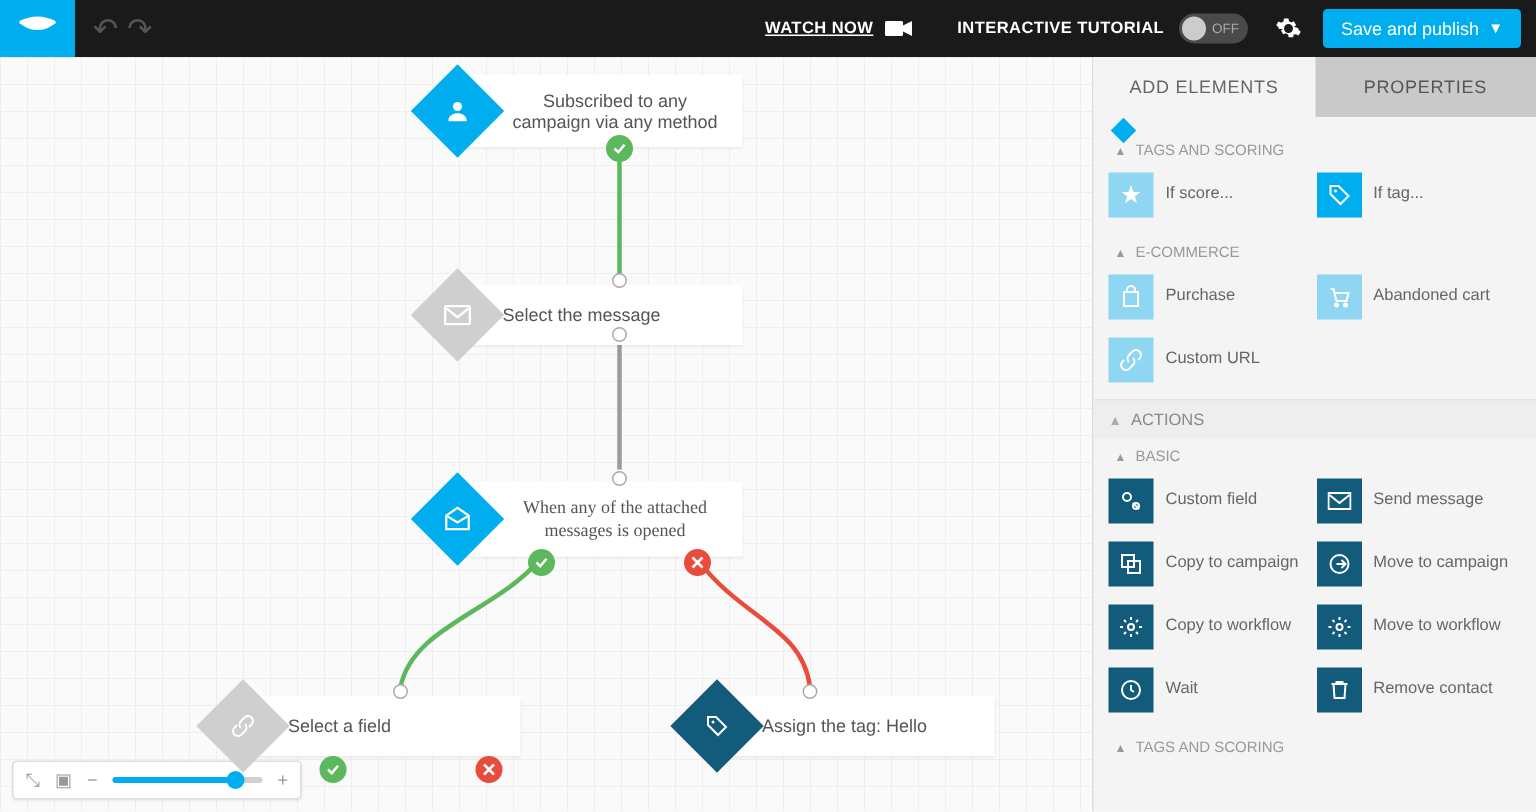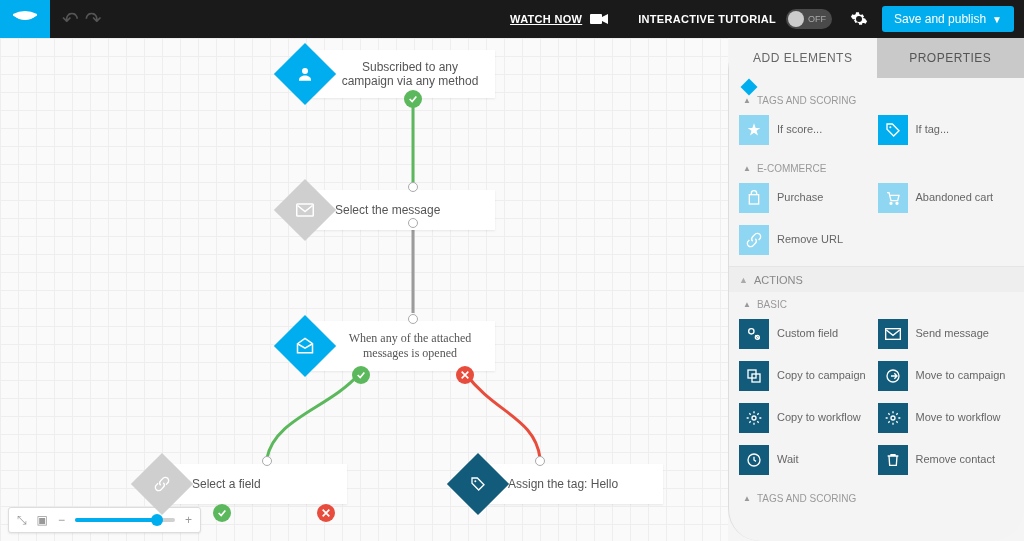--- a/index.html
+++ b/index.html
@@ -82,21 +82,21 @@
   .dot-red   { background:#e74c3c; }
   .conn-dot {
     position:absolute; width:10px; height:10px; border:1px solid #aaa;
     border-radius:50%; background:#fff; z-index:2;
   }
 
   
   .sidebar {
     width: 296px; background:#f4f4f4; border-left:1px solid #ddd;
     display:flex; flex-direction:column;
-    font-size:12px; color:#555;border-radius:32px;
+    font-size:12px; color:#555;
   }
   .side-tabs { display:flex; height:40px; }
   .side-tab {
     flex:1; display:flex; align-items:center; justify-content:center;
     font-size:12px; letter-spacing:0.5px; cursor:pointer;
   }
   .side-tab.active { background:#f4f4f4; color:#666; }
   .side-tab.inactive { background:#c9c9c9; color:#555; }
 
   .section-hd {
@@ -360,21 +360,21 @@
           </div>
         <span class="tl">Abandoned cart</span>
       </div>
       <div class="tile">
         <div class="ti light">
             <svg width="16" height="16" viewBox="0 0 24 24" fill="none" stroke="#fff" stroke-width="2">
               <path d="M10 14a5 5 0 0 1 0-7l3-3a5 5 0 1 1 7 7l-1 1"></path>
               <path d="M14 10a5 5 0 0 1 0 7l-3 3a5 5 0 1 1-7-7l1-1"></path>
             </svg>
           </div>
-        <span class="tl">Remove URL</span>
+        <span class="tl">Custom URL</span>
       </div>
       <div></div>
     </div>
 
     <div class="section-hd">
         <span class="caret">▲</span>
         <span>ACTIONS</span>
       </div>
     <div class="sub-hd">
         <span class="caret">▲</span>

